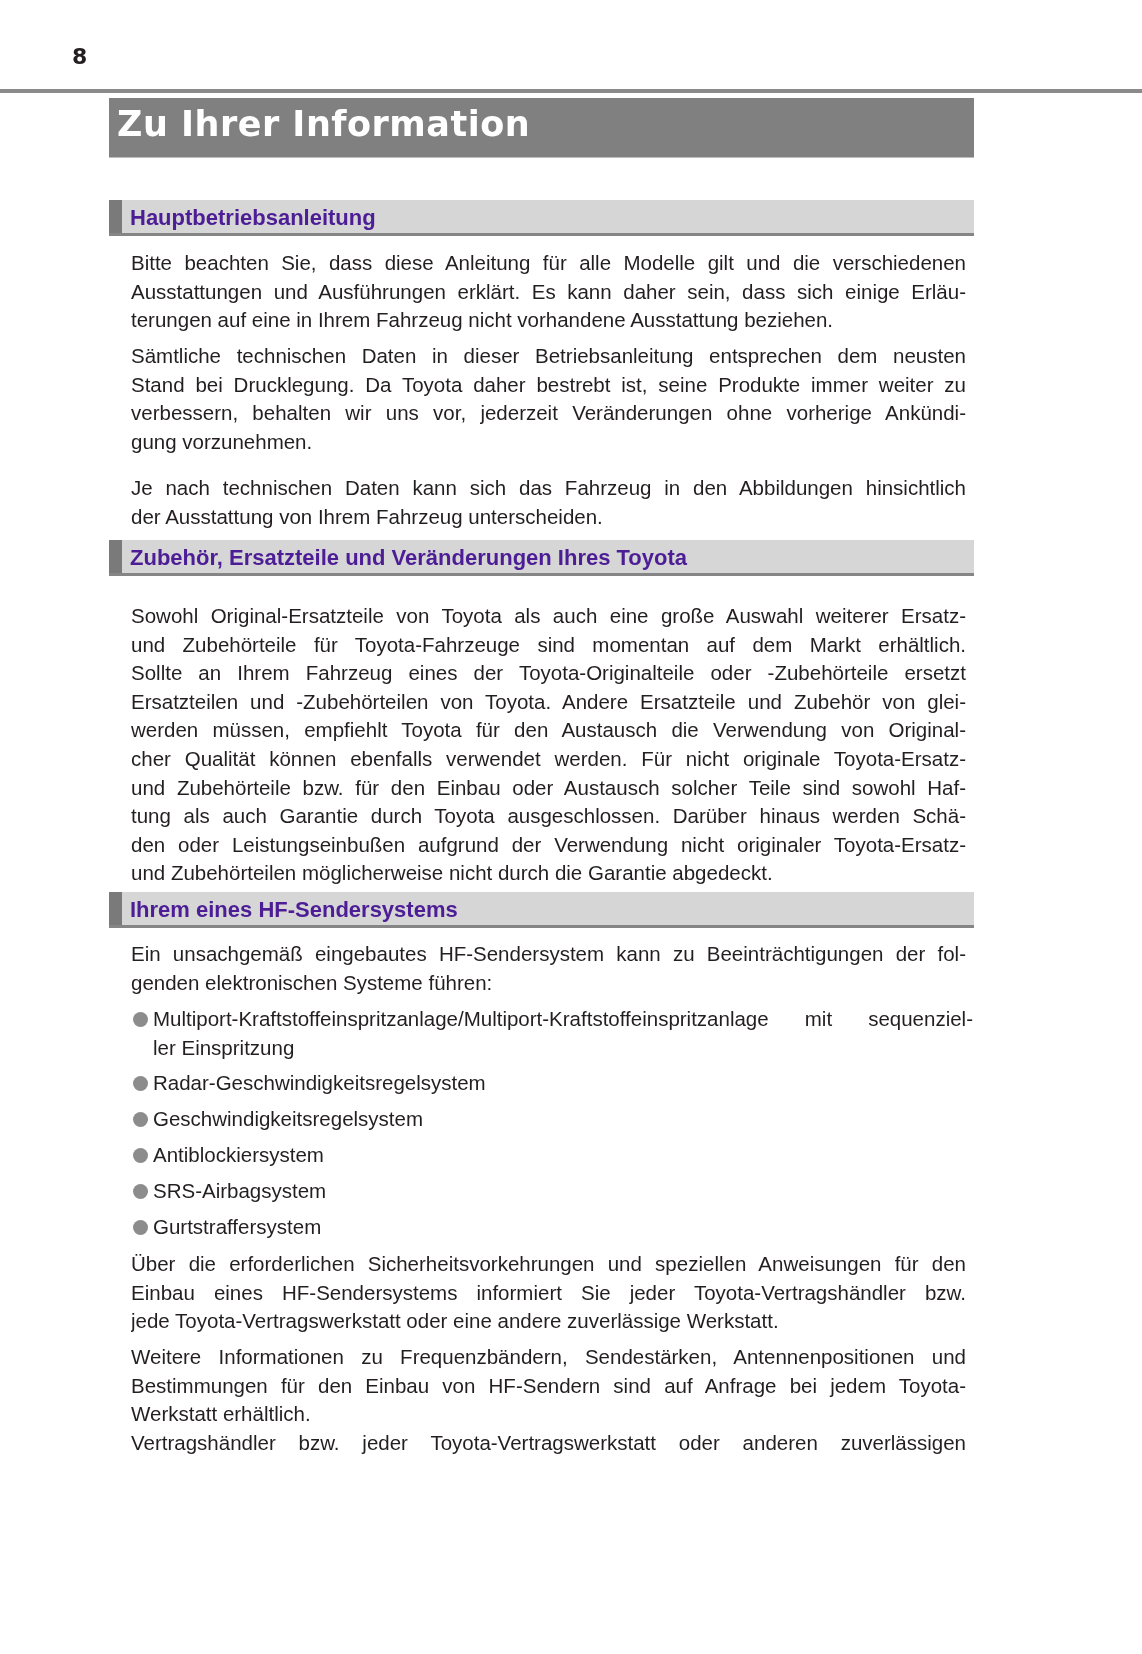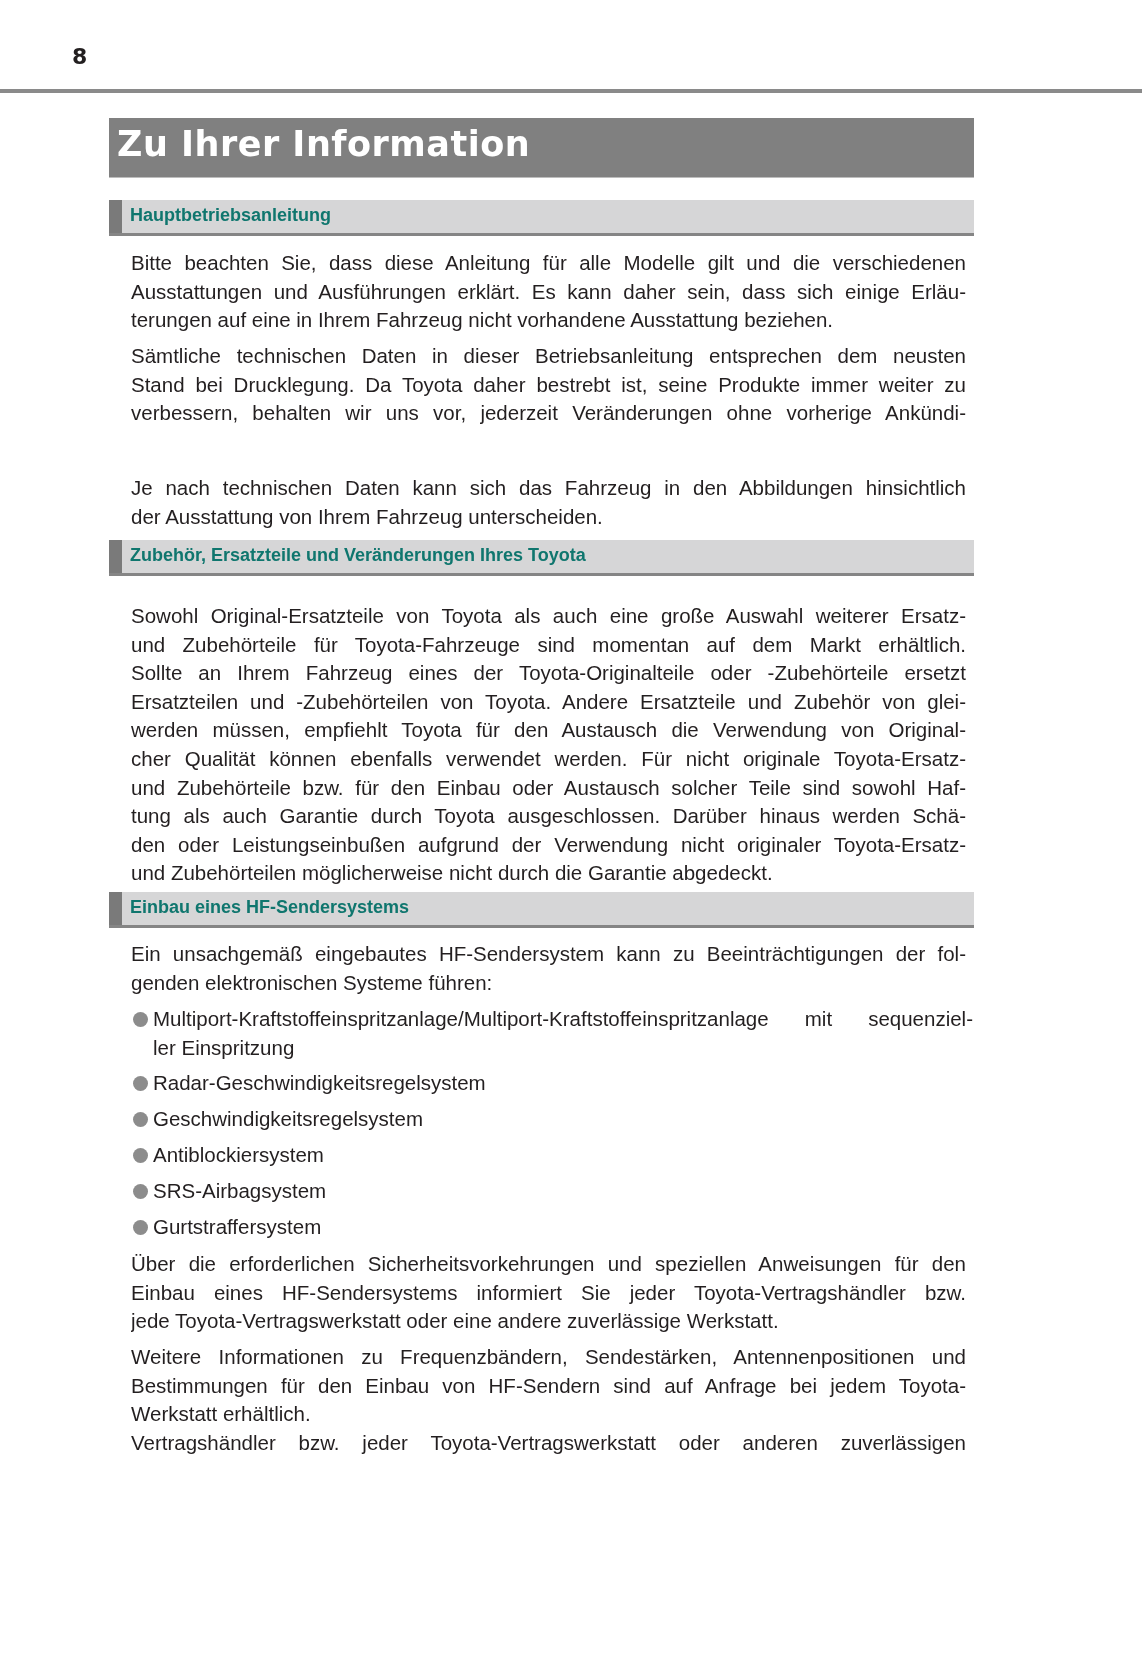--- a/index.html
+++ b/index.html
@@ -1,28 +1,28 @@
 <!DOCTYPE html>
 <html><head>
 <meta charset="utf-8">
 <style>
   html, body { margin: 0; padding: 0; background: #ffffff; }
   body { width: 1142px; height: 1654px; position: relative; overflow: hidden;
          font-family: "Liberation Sans", sans-serif; color: #231f20; }
   .page-number { position: absolute; left: 72px; top: 44px; font-size: 22px; font-weight: bold;
                  font-family: "DejaVu Sans", sans-serif; color: #231f20; }
   .top-rule { position: absolute; left: 0; top: 89px; width: 1142px; height: 4px; background: #8a8a8a; }
-  .chapter-title-bar { position: absolute; left: 109px; top: 118px; width: 865px; height: 59px;
+  .chapter-title-bar { position: absolute; left: 109px; top: 98px; width: 865px; height: 59px;
                        background: #808080; border-bottom: 1px solid #bdbdbd; }
   .chapter-title { position: absolute; left: 8px; top: 6px; color: #ffffff; font-size: 35px; font-weight: bold;
                    font-family: "DejaVu Sans", sans-serif; letter-spacing: 0.5px; }
   .section-header { position: absolute; left: 109px; width: 865px; height: 36px; background: #d6d6d7;
                     border-bottom: 3px solid #858585; box-sizing: border-box; }
   .section-header::before { content: ""; position: absolute; left: 0; top: 0; width: 13px; height: 100%; background: #7a7a7a; }
-  .section-title { position: absolute; left: 21px; top: 5px; font-size: 18px; font-weight: bold; color: #0f766e;
+  .section-title { position: absolute; left: 21px; top: 5px; font-size: 22px; font-weight: bold; color: #4c1d95;
                    font-family: "Liberation Sans", sans-serif; white-space: nowrap; }
   .para { position: absolute; left: 131px; width: 835px; }
   .line { display: block; font-size: 20.5px; line-height: 28.6px; height: 28.6px; white-space: nowrap;
           text-align: justify; text-align-last: justify; overflow: hidden; }
   .line.last { text-align-last: left; }
   .bullet-item { position: absolute; left: 131px; width: 842px; }
   .bullet-dot { position: absolute; left: 2px; top: 7px; width: 15px; height: 15px; border-radius: 50%; background: #8c8c8c; }
   .bullet-text { position: absolute; left: 22px; width: 820px; }
 </style>
 </head>
@@ -40,20 +40,21 @@
 </div>
 <div class="para" style="top:249px;">
   <span class="line">Bitte beachten Sie, dass diese Anleitung für alle Modelle gilt und die verschiedenen</span>
   <span class="line">Ausstattungen und Ausführungen erklärt. Es kann daher sein, dass sich einige Erläu-</span>
   <span class="line last">terungen auf eine in Ihrem Fahrzeug nicht vorhandene Ausstattung beziehen.</span>
 </div>
 <div class="para" style="top:342px;">
   <span class="line">Sämtliche technischen Daten in dieser Betriebsanleitung entsprechen dem neusten</span>
   <span class="line">Stand bei Drucklegung. Da Toyota daher bestrebt ist, seine Produkte immer weiter zu</span>
   <span class="line">verbessern, behalten wir uns vor, jederzeit Veränderungen ohne vorherige Ankündi-</span>
+  <span class="line last">gung vorzunehmen.</span>
 </div>
 <div class="para" style="top:474px;">
   <span class="line">Je nach technischen Daten kann sich das Fahrzeug in den Abbildungen hinsichtlich</span>
   <span class="line last">der Ausstattung von Ihrem Fahrzeug unterscheiden.</span>
 </div>
 
 <div class="section-header" style="top:540px;">
   <span class="section-title">Zubehör, Ersatzteile und Veränderungen Ihres Toyota</span>
 </div>
 <div class="para" style="top:602px;">
@@ -63,21 +64,21 @@
   <span class="line">Ersatzteilen und -Zubehörteilen von Toyota. Andere Ersatzteile und Zubehör von glei-</span>
   <span class="line">werden müssen, empfiehlt Toyota für den Austausch die Verwendung von Original-</span>
   <span class="line">cher Qualität können ebenfalls verwendet werden. Für nicht originale Toyota-Ersatz-</span>
   <span class="line">und Zubehörteile bzw. für den Einbau oder Austausch solcher Teile sind sowohl Haf-</span>
   <span class="line">tung als auch Garantie durch Toyota ausgeschlossen. Darüber hinaus werden Schä-</span>
   <span class="line">den oder Leistungseinbußen aufgrund der Verwendung nicht originaler Toyota-Ersatz-</span>
   <span class="line last">und Zubehörteilen möglicherweise nicht durch die Garantie abgedeckt.</span>
 </div>
 
 <div class="section-header" style="top:892px;">
-  <span class="section-title">Einbau eines HF-Sendersystems</span>
+  <span class="section-title">Ihrem eines HF-Sendersystems</span>
 </div>
 <div class="para" style="top:940px;">
   <span class="line">Ein unsachgemäß eingebautes HF-Sendersystem kann zu Beeinträchtigungen der fol-</span>
   <span class="line last">genden elektronischen Systeme führen:</span>
 </div>
 
 <div class="bullet-item" style="top:1005px;">
   <span class="bullet-dot"></span>
   <div class="bullet-text">
     <span class="line">Multiport-Kraftstoffeinspritzanlage/Multiport-Kraftstoffeinspritzanlage mit sequenziel-</span>

